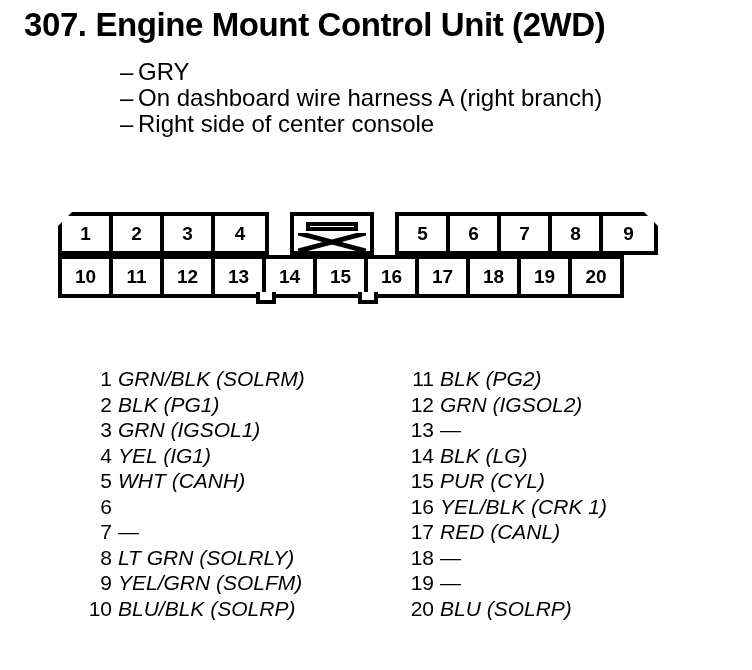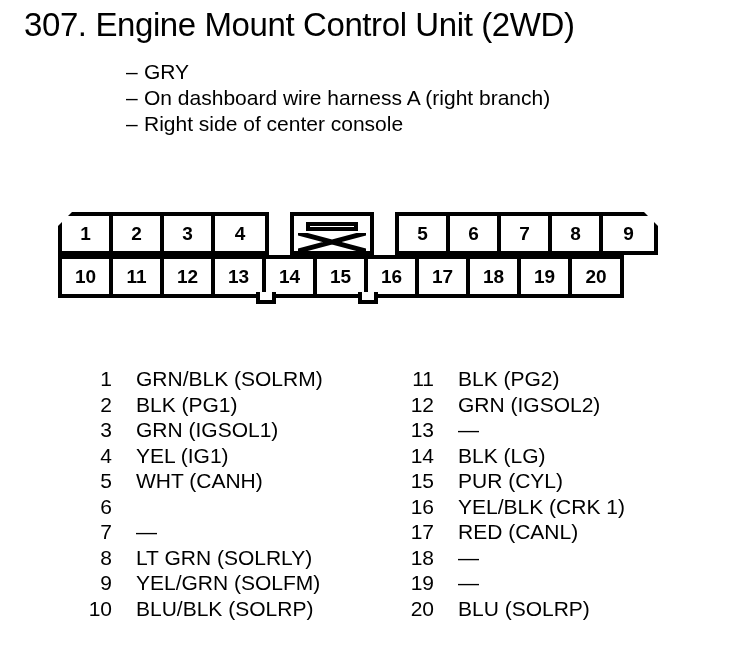--- a/index.html
+++ b/index.html
@@ -15,30 +15,30 @@
     color: #000000;
     overflow: hidden;
   }
 
   
   #page-title {
     position: absolute;
     left: 24px;
     top: 8px;
     font-size: 33px;
-    font-weight: normal;
+    font-weight: bold;
     letter-spacing: -0.4px;
     white-space: nowrap;
     line-height: 1.05;
   }
   #subtitle-list {
     position: absolute;
-    left: 126px;
+    left: 120px;
     top: 59px;
-    font-size: 21px;
+    font-size: 24px;
     line-height: 26px;
     white-space: nowrap;
   }
   .subtitle-line {
     display: block;
   }
   .subtitle-dash {
     display: inline-block;
     width: 18px;
   }
@@ -149,22 +149,23 @@
     align-items: baseline;
     height: 25.5px;
     white-space: nowrap;
   }
   .pin-num {
     width: 30px;
     text-align: right;
     flex: 0 0 auto;
   }
   .pin-label {
-    margin-left: 24px;
+    margin-left: 6px;
     flex: 0 0 auto;
+    font-style: italic;
   }
 </style>
 </head>
 <body>
 
 <div id="page-title">307. Engine Mount Control Unit (2WD)</div>
 
 <div id="subtitle-list">
   <span class="subtitle-line">
     <span class="subtitle-dash">–</span><span>GRY</span>

